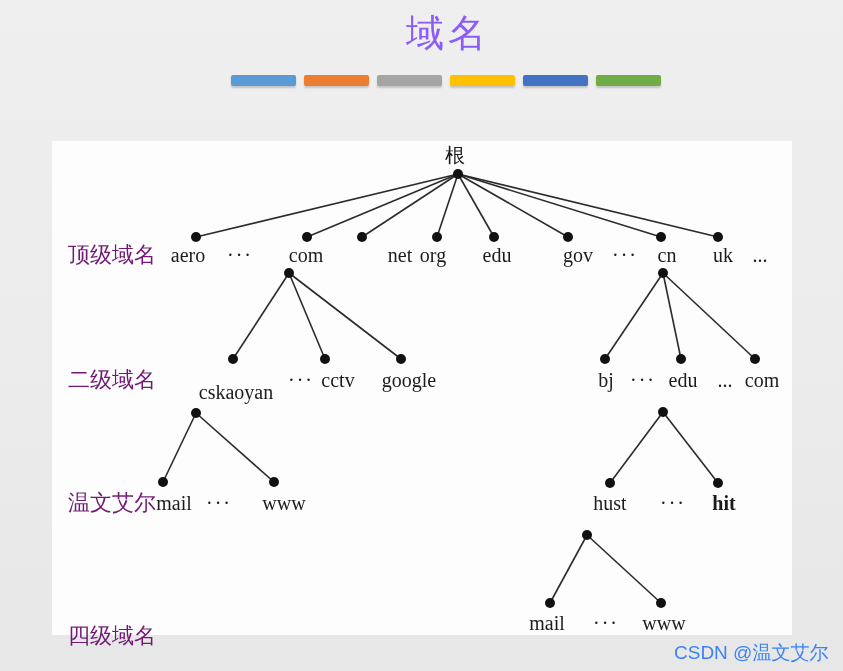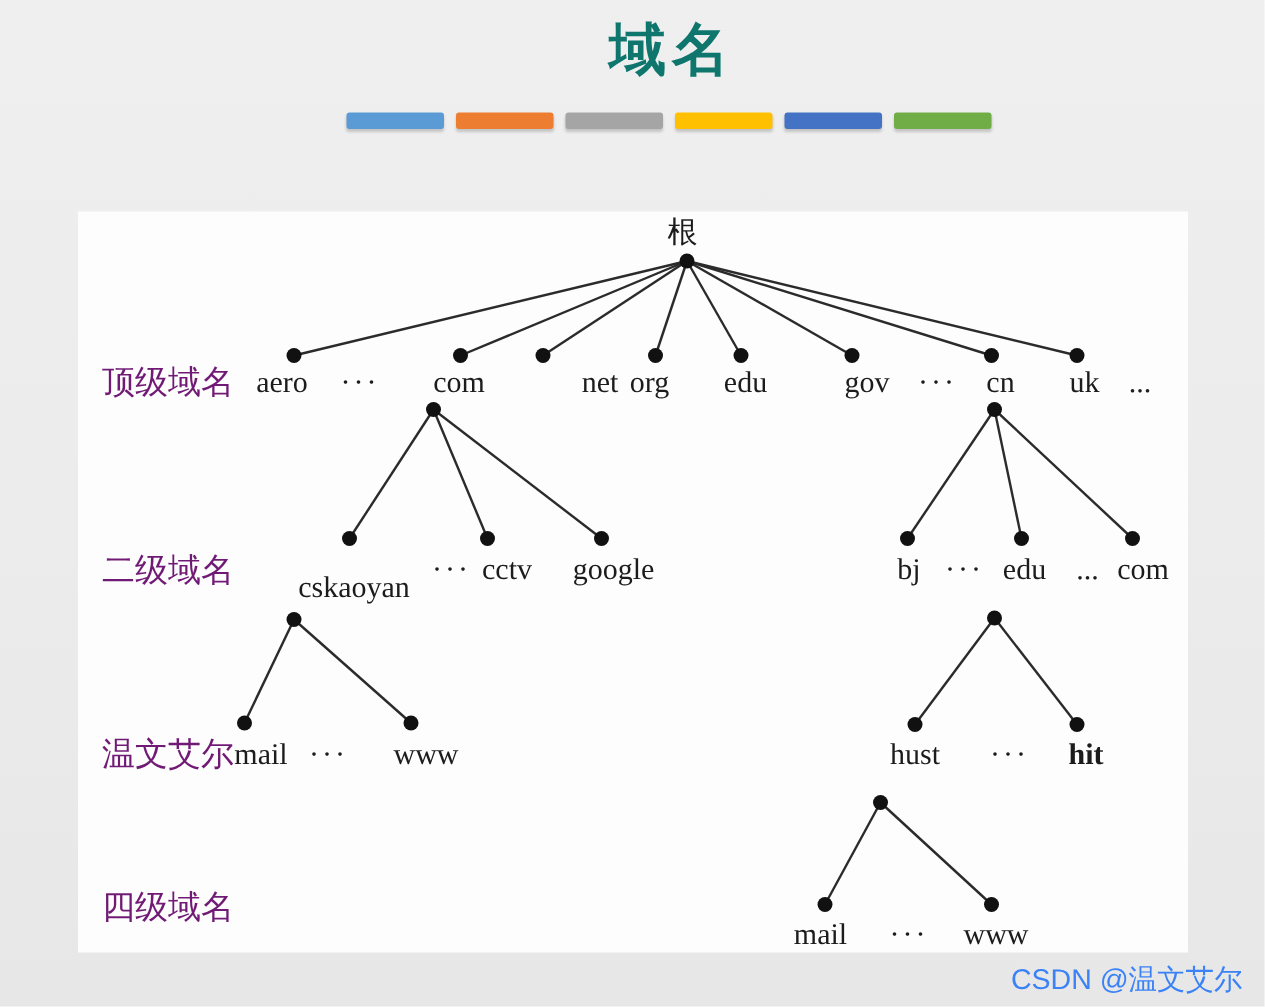--- a/index.html
+++ b/index.html
@@ -4,21 +4,21 @@
 <style>
   html,body{margin:0;padding:0;}
   body{
     width:843px;height:671px;
     background:linear-gradient(180deg,#efefef 0%,#ebebeb 60%,#e7e7e7 100%);
     font-family:"Liberation Serif","DejaVu Serif",serif;
     position:relative;overflow:hidden;
   }
   .slide-title{
     position:absolute;left:448px;top:8px;transform:translateX(-50%);
-    font-size:38px;font-weight:bold;color:#0f766e;
+    font-size:38px;font-weight:normal;color:#8b5cf6;
     letter-spacing:4px;white-space:nowrap;
   }
   .bars{
     position:absolute;left:231px;top:75px;display:flex;gap:8px;
   }
   .bar{
     width:65px;height:11px;border-radius:2px;
     box-shadow:0 2px 2px rgba(0,0,0,0.18);
   }
   .panel{
@@ -114,21 +114,21 @@
       <circle cx="498" cy="462" r="5"></circle>
       <circle cx="609" cy="462" r="5"></circle>
     </g>
   </svg>
 
   <span class="nl" style="left:403px;top:3px;">根</span>
 
   <span class="rowlab" style="top:103px;">顶级域名</span>
   <span class="rowlab" style="top:228px;">二级域名</span>
   <span class="rowlab" style="top:351px;">温文艾尔</span>
-  <span class="rowlab" style="top:453px;">四级域名</span>
+  <span class="rowlab" style="top:484px;">四级域名</span>
 
   <span class="nl" style="left:136px;top:103px;">aero</span>
   <span class="nl ellipsis" style="left:188px;top:103px;">···</span>
   <span class="nl" style="left:254px;top:103px;">com</span>
   <span class="nl" style="left:304px;top:103px;margin-left:44px;">net</span>
   <span class="nl" style="left:381px;top:103px;">org</span>
   <span class="nl" style="left:445px;top:103px;">edu</span>
   <span class="nl" style="left:526px;top:103px;">gov</span>
   <span class="nl ellipsis" style="left:573px;top:103px;">···</span>
   <span class="nl" style="left:615px;top:103px;">cn</span>

